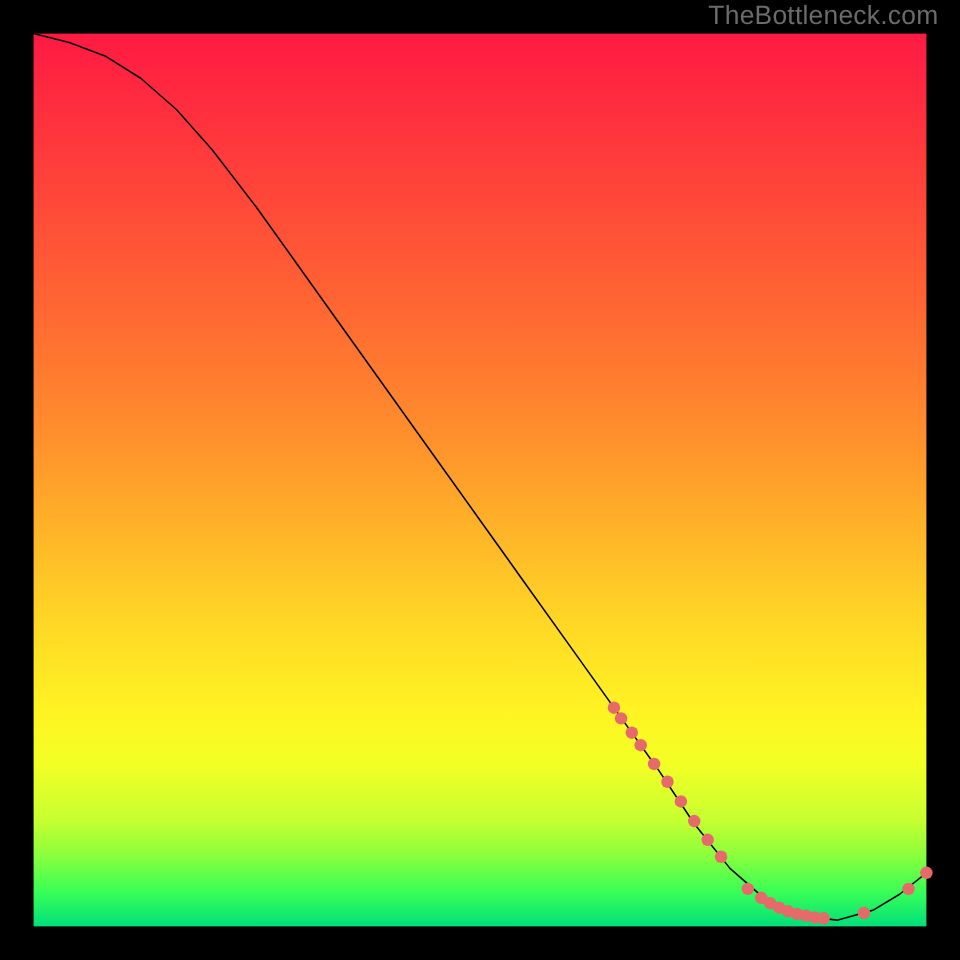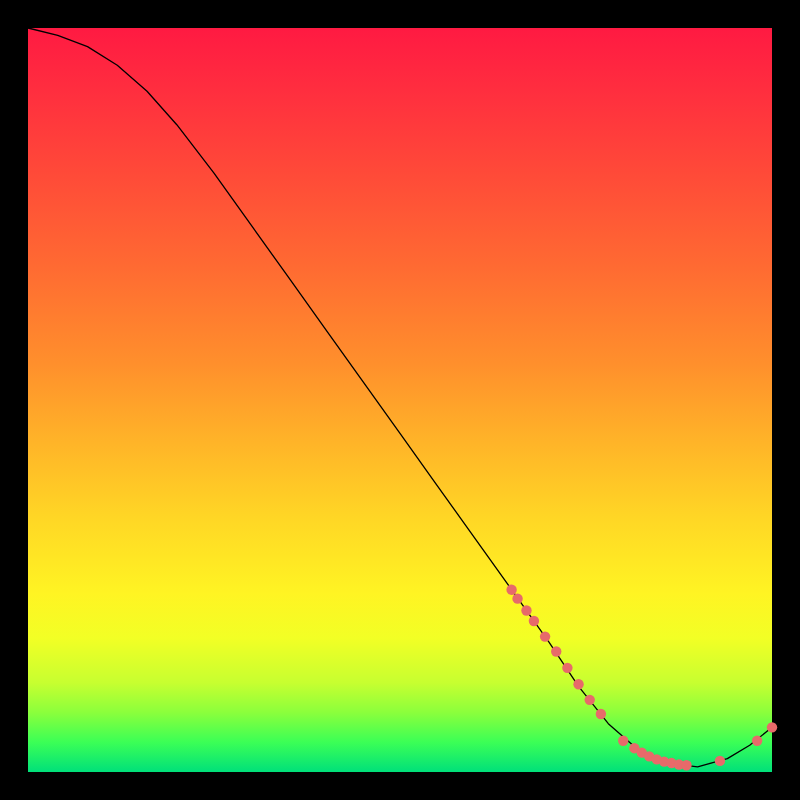--- a/index.html
+++ b/index.html
@@ -70,20 +70,21 @@
     stroke-width: 1.3;
     stroke-linecap: round;
     stroke-linejoin: round;
   }
 </style>
 </head>
 <body>
 
 <div class="frame">
 
+  <div class="watermark">TheBottleneck.com</div>
 
   <div class="plot-area">
     <svg class="curve" viewBox="0 0 744 744">
       <path id="curve-path" class="line" d="M0.00 0.00 L29.76 7.44 L59.52 18.60 L89.28 37.20 L119.04 63.24 L148.80 96.72 L186.00 145.08 L223.20 197.16 L260.40 249.24 L297.60 301.32 L334.80 353.40 L372.00 405.48 L409.20 457.56 L446.40 509.64 L483.60 561.72 L520.80 613.80 L550.56 658.44 L580.32 695.64 L610.08 721.68 L639.84 735.07 L669.60 738.79 L699.36 730.61 L721.68 717.22 L744.00 699.36"></path>
       <g id="markers-group">
           <circle cx="483.60" cy="561.72" r="5.2" class="marker"></circle>
           <circle cx="489.55" cy="570.65" r="5.2" class="marker"></circle>
           <circle cx="498.48" cy="582.55" r="5.2" class="marker"></circle>
           <circle cx="505.92" cy="592.97" r="5.2" class="marker"></circle>
           <circle cx="517.08" cy="608.59" r="5.2" class="marker"></circle>

